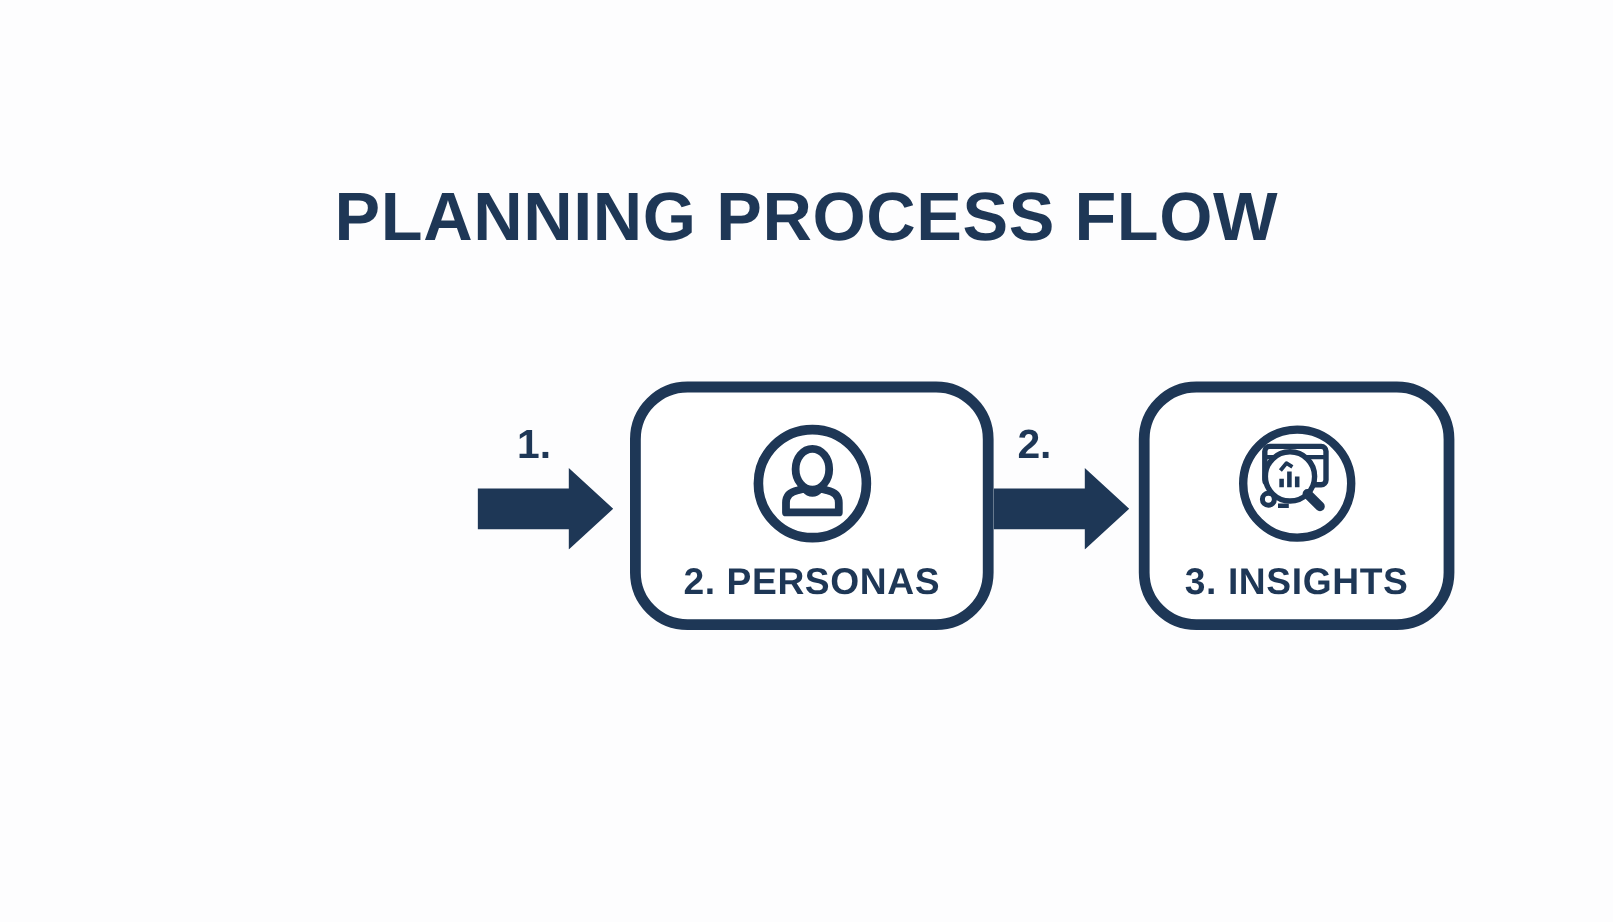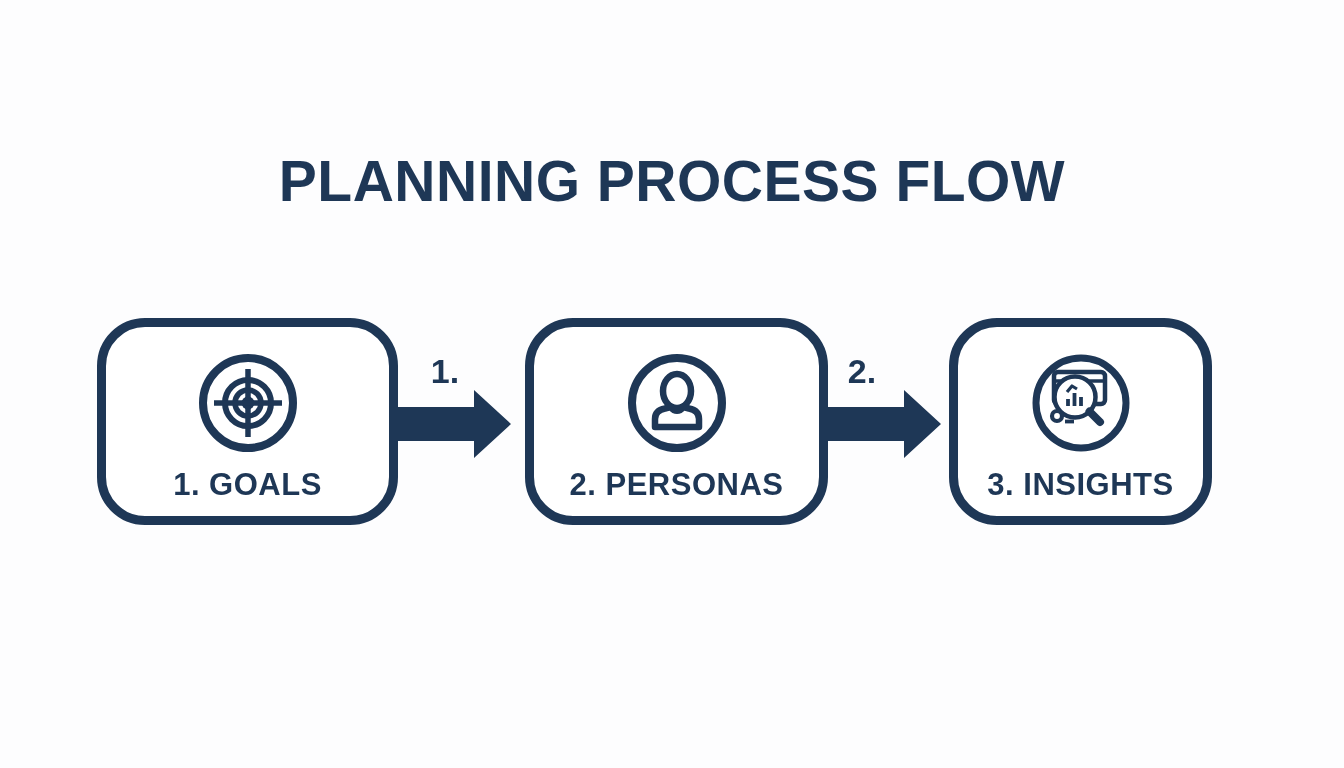--- a/index.html
+++ b/index.html
@@ -81,31 +81,20 @@
   .arrow-label.l1 { left: 419px; }
   .arrow-label.l2 { left: 836px; }
 </style>
 </head>
 <body>
 
 <div class="canvas">
 
   <h1 class="page-title">PLANNING PROCESS FLOW</h1>
 
-  <div class="step-box b1">
-    <svg class="icon" viewBox="0 0 104 104" aria-hidden="true">
-      <circle cx="52" cy="52" r="45" fill="none" stroke="currentColor" stroke-width="8"></circle>
-      <circle cx="52" cy="52" r="23" fill="none" stroke="currentColor" stroke-width="6"></circle>
-      <circle cx="52" cy="52" r="13" fill="none" stroke="currentColor" stroke-width="5.5"></circle>
-      <circle cx="52" cy="52" r="6.5" fill="currentColor" stroke="none"></circle>
-      <line x1="52" y1="18" x2="52" y2="86" stroke="currentColor" stroke-width="5.5"></line>
-      <line x1="18" y1="52" x2="86" y2="52" stroke="currentColor" stroke-width="5.5"></line>
-    </svg>
-    <div class="step-label">1. GOALS</div>
-  </div>
 
   <div class="arrow-label l1">1.</div>
   <svg class="flow-arrow a1" viewBox="0 0 113 68" aria-hidden="true">
     <polygon points="0,17 76,17 76,0 113,34 76,68 76,51 0,51" fill="currentColor"></polygon>
   </svg>
 
   <div class="step-box b2">
     <svg class="icon" viewBox="0 0 104 104" aria-hidden="true">
       <circle cx="52" cy="52" r="45" fill="none" stroke="currentColor" stroke-width="8"></circle>
       <ellipse cx="52" cy="40" rx="14" ry="17" fill="none" stroke="currentColor" stroke-width="6.5"></ellipse>

